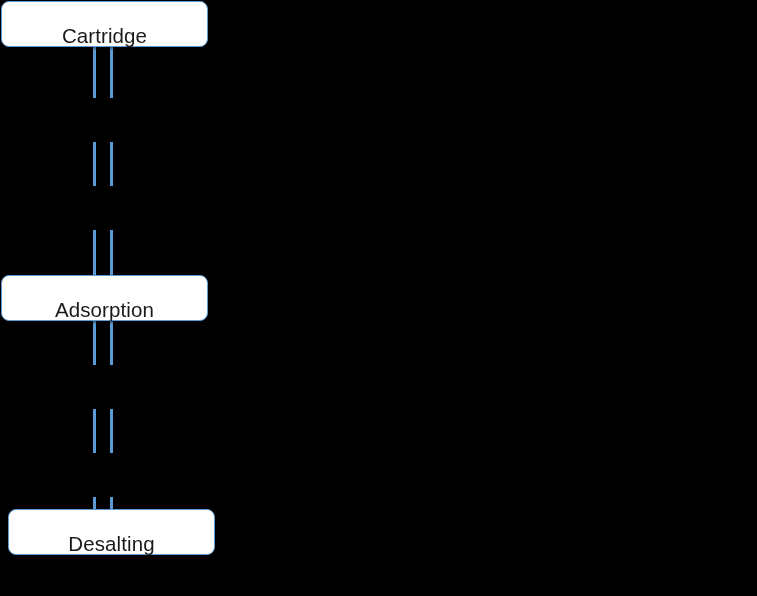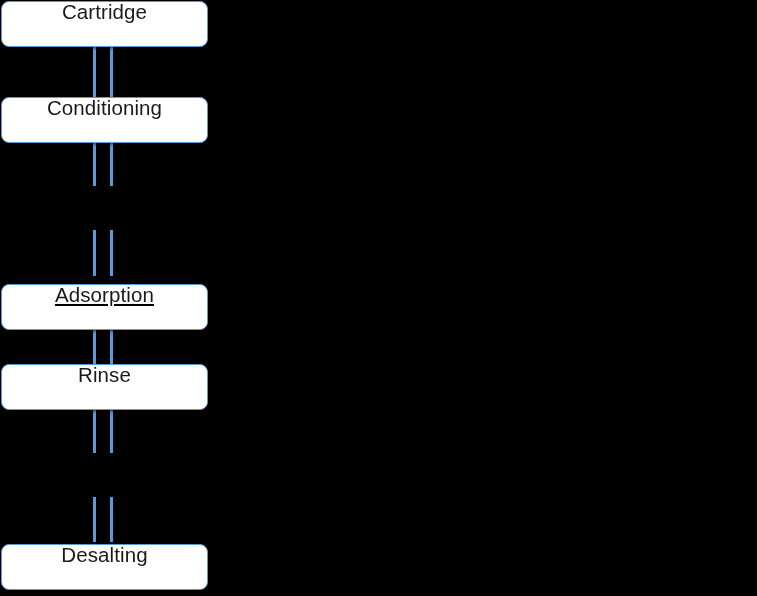--- a/index.html
+++ b/index.html
@@ -51,39 +51,39 @@
     position: absolute;
     left: 1px;
     width: 207px;
     height: 46px;
     box-sizing: border-box;
     background: #FFFFFF;
     border: 1.6px solid #5B9BD5;
     border-radius: 8px;
     box-shadow: 1.5px 1.5px 2.5px rgba(0,0,0,0.45);
     display: flex;
-    align-items: flex-start;
+    align-items: flex-end;
     justify-content: center;
   }
   .node .label {
     font-size: 20.5px;
     line-height: 1;
     color: #1A1A1A;
     letter-spacing: 0.1px;
     white-space: nowrap;
   }
 
   
   .n0 { top: 1px;   }
   .n1 { top: 97px;  }
   .n2 { top: 185px; }
-  .n3 { top: 284px; text-decoration: underline; }
+  .n3 { top: 275px; }
   .n4 { top: 364px; }
   .n5 { top: 452px; }
-  .n6 { top: 544px; }
+  .n6 { top: 509px; margin-left: 7px; }
 
   
   .c0 { top: 46px;  height: 52px; }
   .c1 { top: 142px; height: 44px; }
   .c2 { top: 230px; height: 46px; }
   .c3 { top: 320px; height: 45px; }
   .c4 { top: 409px; height: 44px; }
   .c5 { top: 497px; height: 45px; }
 </style>
 </head>
@@ -115,32 +115,26 @@
     </div>
     <div class="connector c5">
       <div class="rail left"></div>
       <div class="rail right"></div>
     </div>
 
     <div class="node n0">
       <span class="label">Cartridge</span>
     </div>
 
-    <div class="node n1">
-      <span class="label">Conditioning</span>
-    </div>
 
 
     <div class="node n3">
       <span class="label">Adsorption</span>
     </div>
 
-    <div class="node n4">
-      <span class="label">Rinse</span>
-    </div>
 
 
     <div class="node n6">
       <span class="label">Desalting</span>
     </div>
 
   </div>
 </div>
 
 </body></html>

